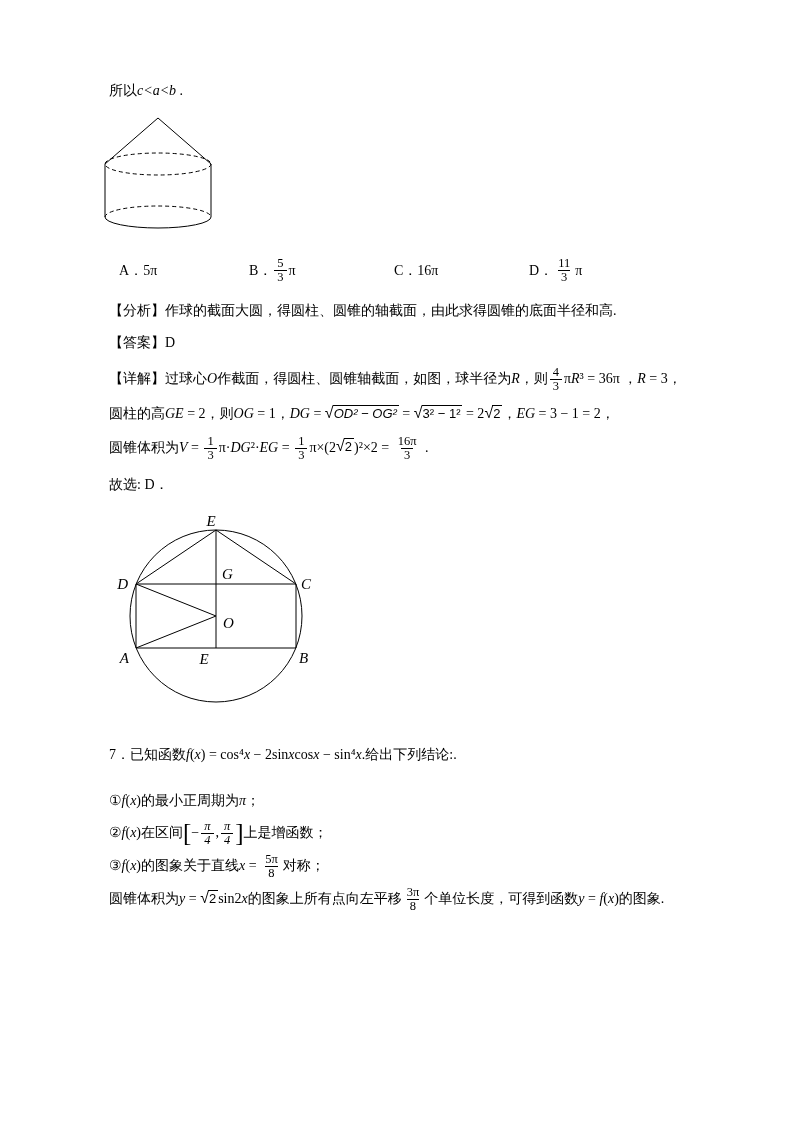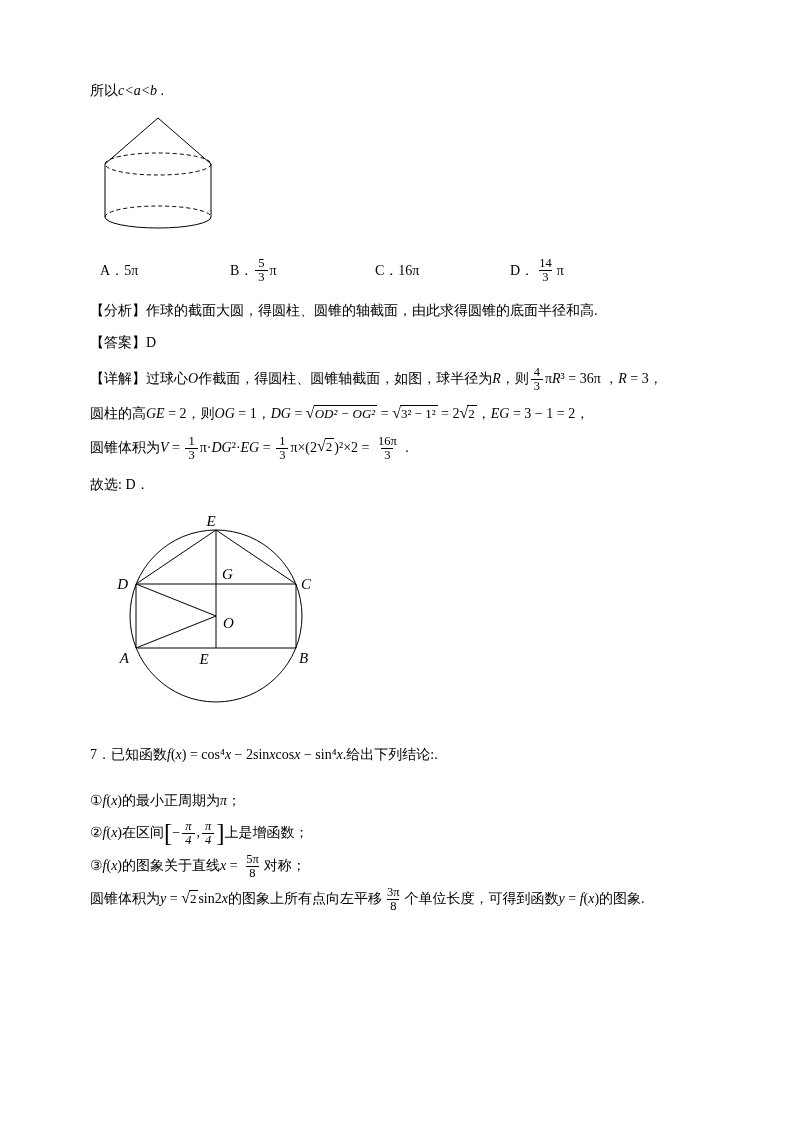--- a/index.html
+++ b/index.html
@@ -7,32 +7,32 @@
     position:relative;
     width:794px;height:1123px;
     box-sizing:border-box;
     padding:80px 84px 0 90px;
     background:#ffffff;
     color:#000;
     font-family:"Liberation Serif","DejaVu Serif",serif;
     font-size:14px;
     overflow:hidden;
   }
-  .line{display:block;line-height:22px;min-height:20px;white-space:normal;}
+  .line{display:block;line-height:22px;min-height:20px;white-space:normal;margin-left:19px;}
   .txt{font-family:"Liberation Serif","DejaVu Serif",serif;}
   .math{font-family:"Liberation Serif","DejaVu Serif",serif;}
   .it{font-style:italic;}
   .frac{
     display:inline-flex;flex-direction:column;align-items:center;
     vertical-align:middle;line-height:1.05;margin:0 2px;
     font-family:"Liberation Serif","DejaVu Serif",serif;
   }
   .frac .num{display:block;font-size:12.5px;padding:0 3px;}
   .frac .den{display:block;font-size:12.5px;padding:0 3px;border-top:1px solid #000;}
-  .sqrt{white-space:nowrap;font-family:Liberation Serif, serif;}
+  .sqrt{white-space:nowrap;font-family:Liberation Sans, sans-serif;}
   .sqrt .rad{font-style:normal;font-size:16px;}
   .sqrt .radbody{border-top:1px solid #000;padding:0 2px 0 1px;margin-left:-1px;font-size:13px;}
   .bigbr{
     font-size:25px;line-height:1;vertical-align:middle;font-style:normal;
     font-family:"Liberation Serif","DejaVu Serif",serif;position:relative;top:-1px;
   }
   .opts{display:flex;padding-left:10px;align-items:center;}
   .opt{display:inline-flex;align-items:center;}
   .opt-a{width:130px;} .opt-b{width:145px;} .opt-c{width:135px;}
   .fig{display:block;margin-left:8px;}
@@ -77,21 +77,21 @@
         </span>
         <span class="math">π</span>
       </span>
     <span class="opt opt-c">
         <span class="txt">C．</span>
         <span class="math">16π</span>
       </span>
     <span class="opt">
         <span class="txt">D．</span>
         <span class="frac">
-          <span class="num">14</span>
+          <span class="num">11</span>
           <span class="den">3</span>
         </span>
         <span class="math">π</span>
       </span>
   </div>
 
   <div class="line mb10"><span class="txt">【分析】作球的截面大圆，得圆柱、圆锥的轴截面，由此求得圆锥的底面半径和高.</span></div>
   <div class="line mb12"><span class="txt">【答案】D</span></div>
   <div class="line mb8"><span class="txt">【详解】过球心</span><span class="math it">O</span><span class="txt">作截面，得圆柱、圆锥轴截面，如图，球半径为</span><span class="math it">R</span><span class="txt">，则</span><span class="frac">
         <span class="num">4</span>

